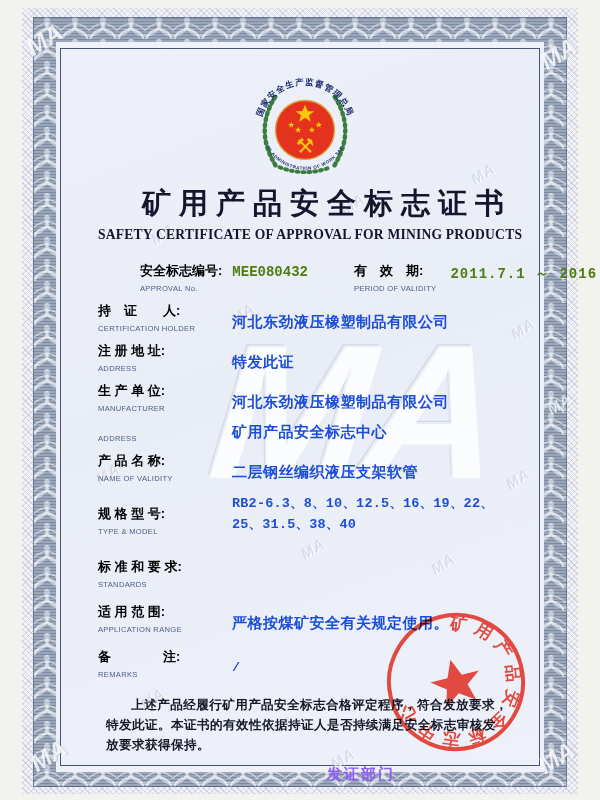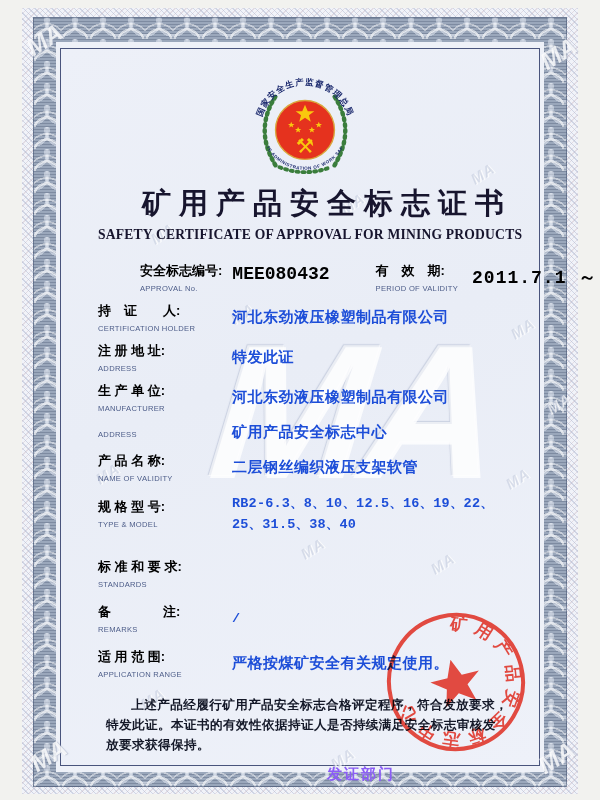--- a/index.html
+++ b/index.html
@@ -83,27 +83,27 @@
   .lbl-cn{
     font-family:"Liberation Sans",sans-serif;font-weight:700;font-size:13px;
     color:#000000;white-space:nowrap;
   }
   .lbl-en{
     font-family:Liberation Sans, sans-serif;font-size:7.6px;color:#4c5c88;
     letter-spacing:.3px;margin-top:4px;white-space:nowrap;
   }
   .mono-val{
     font-family:"Liberation Mono","DejaVu Sans Mono",monospace;font-weight:700;
-    font-size:18px;color:#000000;white-space:nowrap;
+    font-size:14px;color:#4d7c0f;white-space:nowrap;
   }
   .approval-row .num{margin-left:10px;margin-top:2px;}
   .approval-row .validity{margin-left:46px;}
   .approval-row .dates{margin-left:14px;margin-top:3px;letter-spacing:1px;}
   .fields{margin-top:8px;}
-  .field{display:flex;align-items:center;margin-top:9px;}
+  .field{display:flex;align-items:flex-end;margin-top:9px;}
   .field .flabel{flex:0 0 128px;}
   .field .fvalue{
     margin-left:6px;margin-top:0;
     font-family:"Liberation Serif",serif;font-weight:600;font-size:15px;
     color:#1d4ed8;line-height:1.4;letter-spacing:.5px;
   }
   .field .fvalue.mono{
     font-family:"Liberation Mono","DejaVu Sans Mono",monospace;
     font-weight:700;font-size:13.5px;letter-spacing:.2px;margin-top:2px;line-height:1.55;
   }
@@ -260,32 +260,32 @@
 
     <div class="field gap-before">
       <div class="flabel">
         <div class="lbl-cn">标 准 和 要 求:</div>
         <div class="lbl-en">STANDARDS</div>
       </div>
     </div>
 
     <div class="field" style="margin-top:14px;">
       <div class="flabel">
+        <div class="lbl-cn">适 用 范 围:</div>
+        <div class="lbl-en">APPLICATION RANGE</div>
+      </div>
+      <div class="fvalue">严格按煤矿安全有关规定使用。</div>
+    </div>
+
+    <div class="field" style="margin-top:14px;">
+      <div class="flabel">
         <div class="lbl-cn">备　　　　注:</div>
         <div class="lbl-en">REMARKS</div>
       </div>
       <div class="fvalue mono">/</div>
-    </div>
-
-    <div class="field" style="margin-top:14px;">
-      <div class="flabel">
-        <div class="lbl-cn">适 用 范 围:</div>
-        <div class="lbl-en">APPLICATION RANGE</div>
-      </div>
-      <div class="fvalue">严格按煤矿安全有关规定使用。</div>
     </div>
 
   </div>
 
   <p class="statement">上述产品经履行矿用产品安全标志合格评定程序，符合发放要求，特发此证。本证书的有效性依据持证人是否持续满足安全标志审核发放要求获得保持。</p>
 
   <div class="issued">
     <div class="issued-cn">发证部门</div>
     <div class="issued-en">ISSUED BY</div>
   </div>

